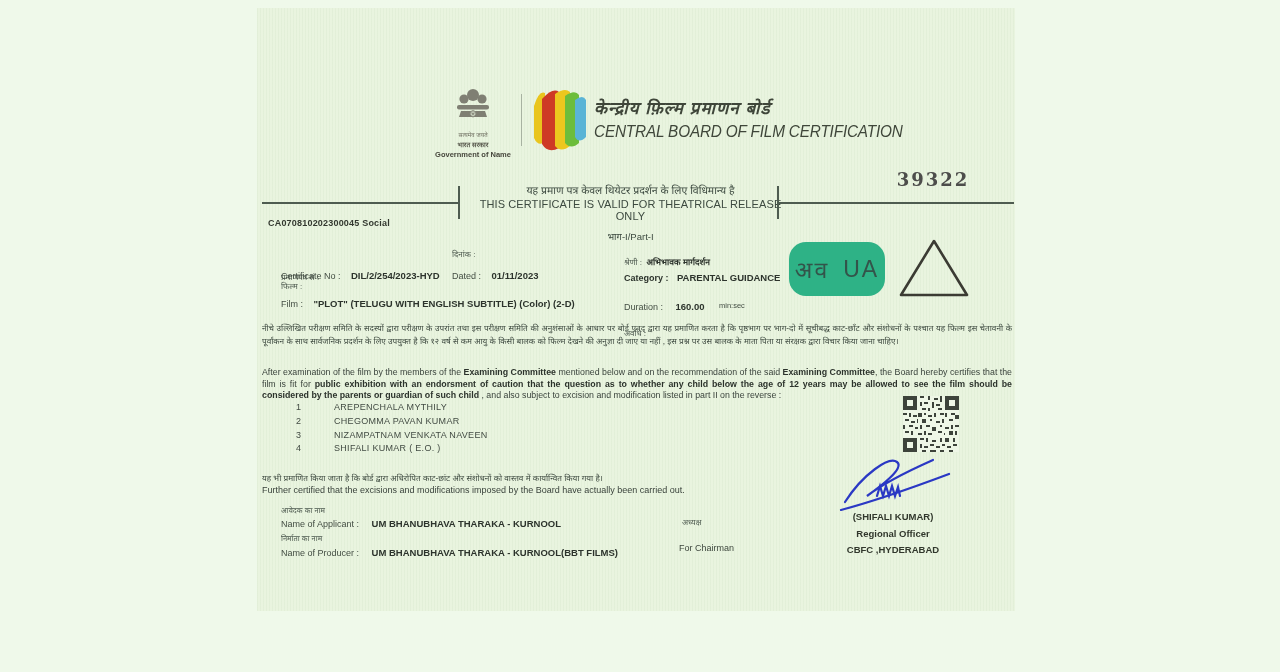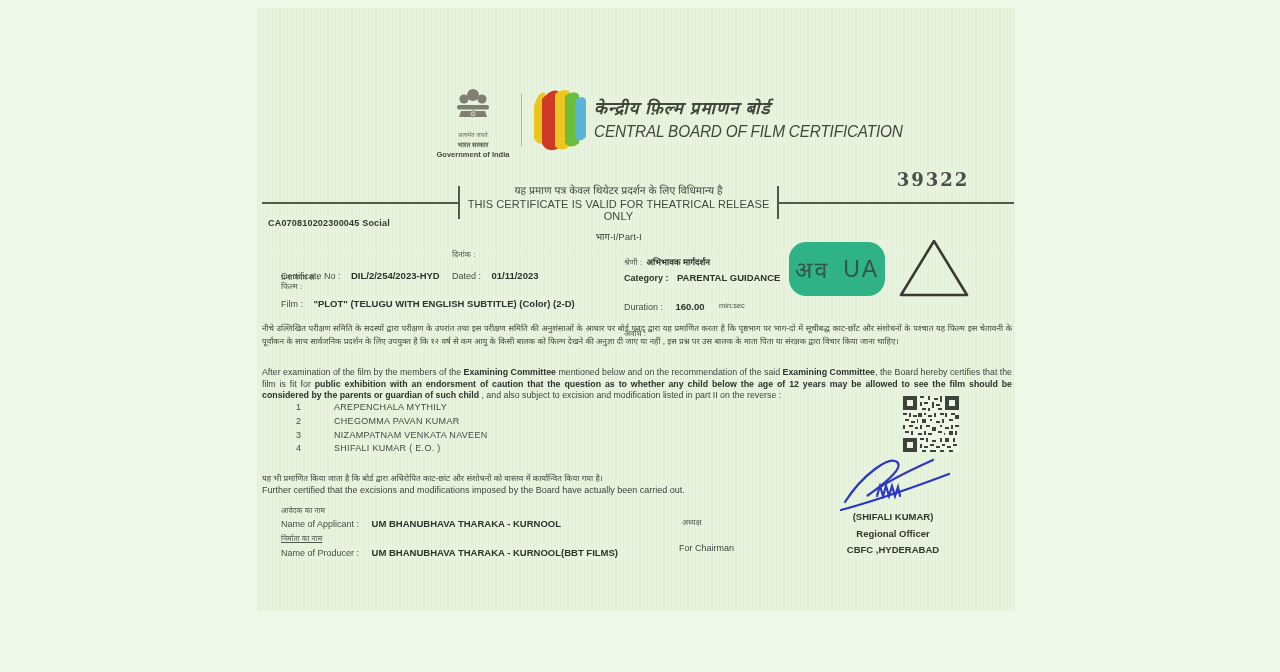--- a/index.html
+++ b/index.html
@@ -82,21 +82,21 @@
         <g stroke="#7f7f73" stroke-width="0.7">
           <line x1="20" y1="24.7" x2="20" y2="30.9"></line>
           <line x1="16.9" y1="27.8" x2="23.1" y2="27.8"></line>
           <line x1="17.8" y1="25.6" x2="22.2" y2="30"></line>
           <line x1="22.2" y1="25.6" x2="17.8" y2="30"></line>
         </g>
         <circle cx="20" cy="27.8" r="3.1" fill="none" stroke="#7f7f73" stroke-width="1"></circle>
       </svg>
       <div class="motto">सत्यमेव जयते</div>
       <div class="gov-hi">भारत सरकार</div>
-      <div class="gov-en">Government of India</div>
+      <div class="gov-en">Government of Name</div>
     </div>
 
     <div class="abs hdr-divider" style="left:264px;top:86px;"></div>
 
     <svg class="abs" style="left:275px;top:78px;" width="56" height="70" viewBox="0 0 56 70">
       <path d="M2 20 Q7 4 13 7 L13 56 Q6 61 2 52 Z" fill="#e9c51d"></path>
       <path d="M10 13 Q21 1 27 6 L27 62 Q16 68 10 58 Z" fill="#ce3a25"></path>
       <path d="M23 8 Q33 1 38 6 L38 60 Q29 67 23 60 Z" fill="#ecc71e"></path>
       <path d="M33 10 Q43 3 47 9 L47 57 Q39 64 33 57 Z" fill="#6cbd3b"></path>
       <path d="M43 14 Q51 8 54 14 L54 51 Q47 58 43 51 Z" fill="#5ab4d6"></path>
@@ -104,21 +104,21 @@
 
     <div class="abs board-titles" style="left:337px;top:88px;">
       <div class="board-hi">केन्द्रीय फ़िल्म प्रमाणन बोर्ड</div>
       <div class="board-en">CENTRAL BOARD OF FILM CERTIFICATION</div>
     </div>
 
     <div class="abs serial" style="left:621px;top:161px;">39322</div>
 
     <div class="abs rule rule-left" style="left:5px;top:194px;"></div>
     <div class="abs tick tick-left" style="left:201px;top:178px;"></div>
-    <div class="abs banner-box" style="left:204px;top:175px;">
+    <div class="abs banner-box" style="left:216px;top:175px;">
       <div class="banner-hi">यह प्रमाण पत्र केवल थियेटर प्रदर्शन के लिए विधिमान्य है</div>
       <div class="banner-en">THIS CERTIFICATE IS VALID FOR THEATRICAL RELEASE ONLY</div>
       <div class="banner-part">भाग-I/Part-I</div>
     </div>
     <div class="abs tick tick-right" style="left:520px;top:178px;"></div>
     <div class="abs rule rule-right" style="left:521px;top:194px;"></div>
 
     <div class="abs ca-number" style="left:11px;top:210px;">CA070810202300045 Social</div>
 
     <div class="abs lbl-hi" style="left:24px;top:240px;margin-top:23px;">प्रमाणपत्र सं :</div>
@@ -275,20 +275,20 @@
     </div>
 
     <div class="abs chairman-hi" style="left:425px;top:508px;">अध्यक्ष</div>
     <div class="abs chairman-en" style="left:422px;top:535px;">For Chairman</div>
 
     <div class="abs app-lbl-hi" style="left:24px;top:497px;">आवेदक का नाम</div>
     <div class="abs app-row" style="left:24px;top:510px;">
       <span>Name of Applicant :</span>
       <span class="val">UM BHANUBHAVA THARAKA - KURNOOL</span>
     </div>
-    <div class="abs app-lbl-hi" style="left:24px;top:525px;text-decoration:underline;">निर्माता का नाम</div>
+    <div class="abs app-lbl-hi" style="left:24px;top:525px;">निर्माता का नाम</div>
     <div class="abs app-row" style="left:24px;top:539px;">
       <span>Name of Producer :</span>
       <span class="val">UM BHANUBHAVA THARAKA - KURNOOL(BBT FILMS)</span>
     </div>
 
   </div>
 </div>
 
 </body></html>

